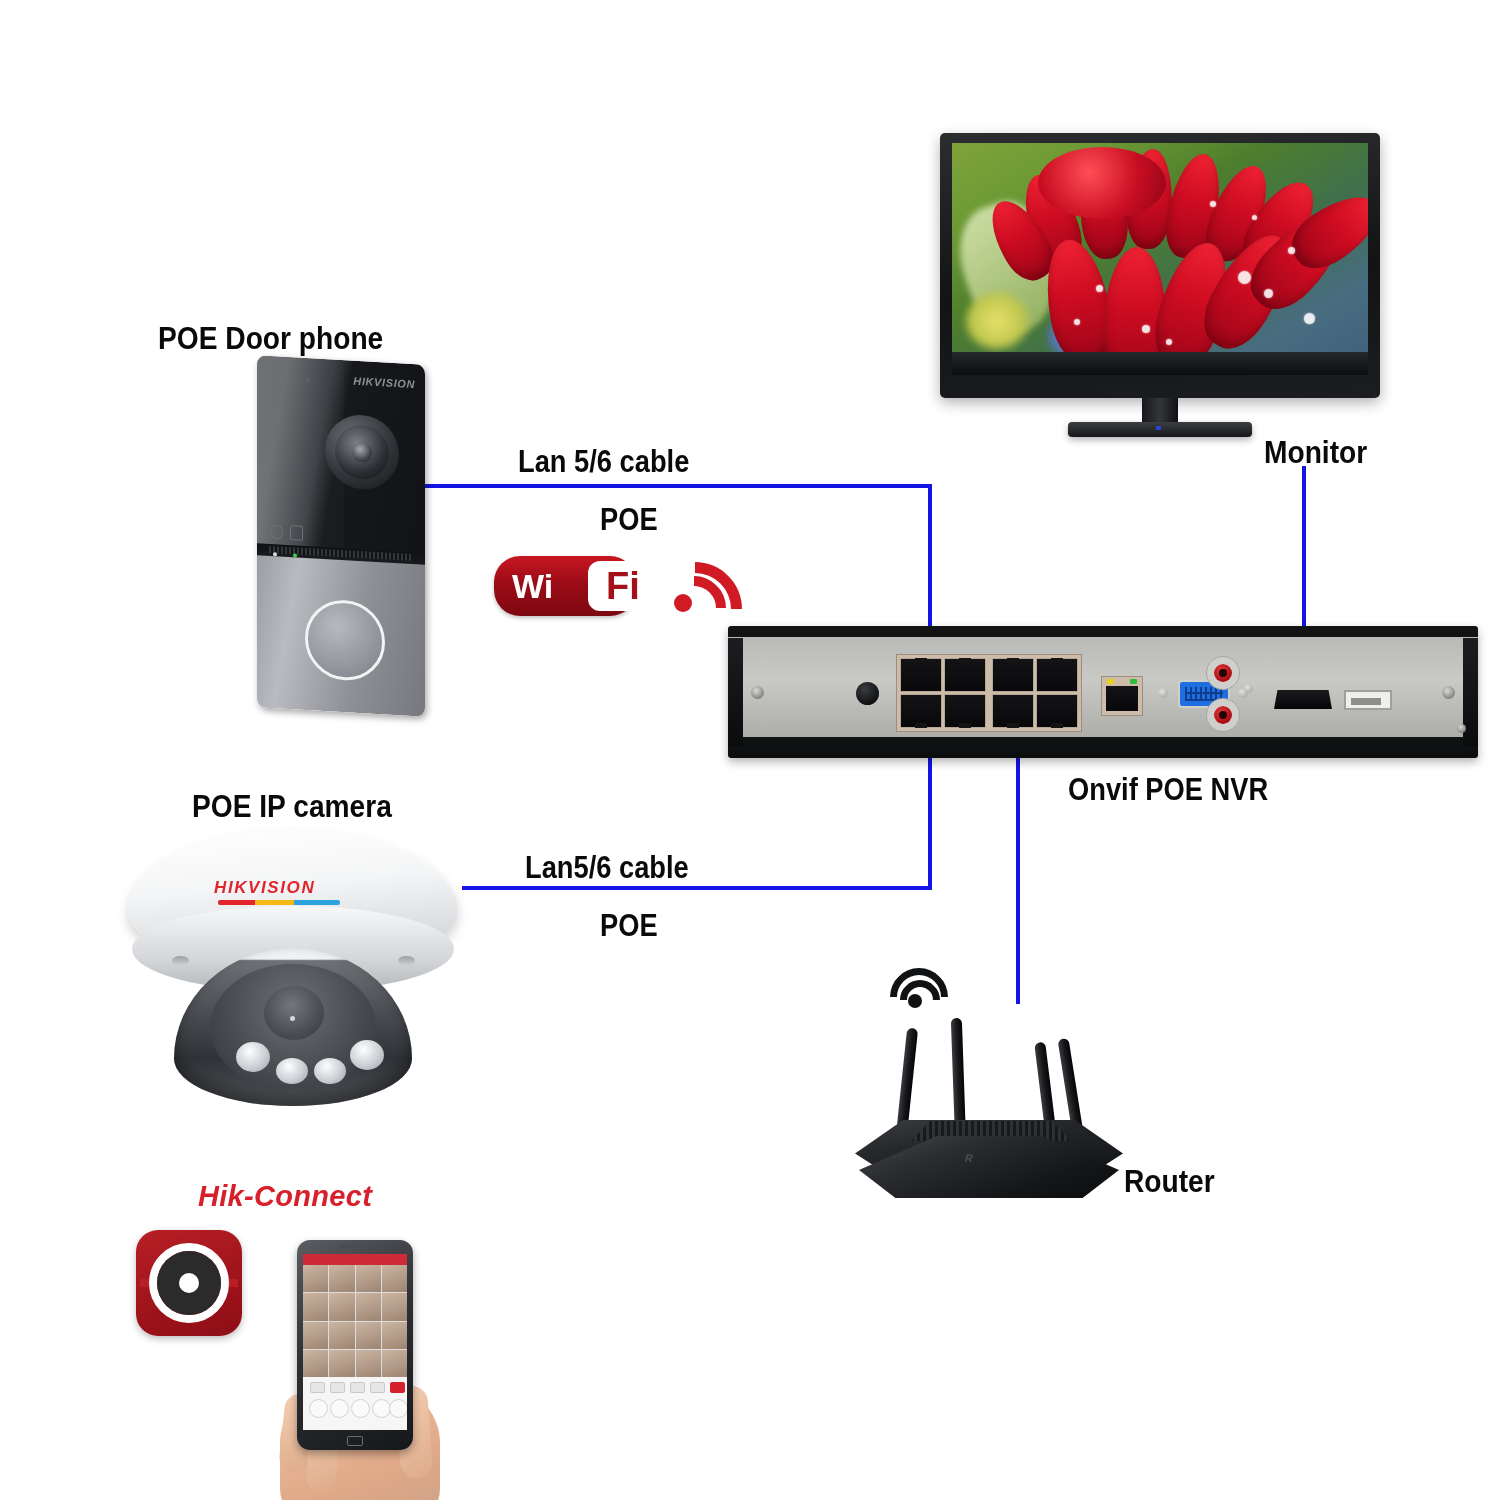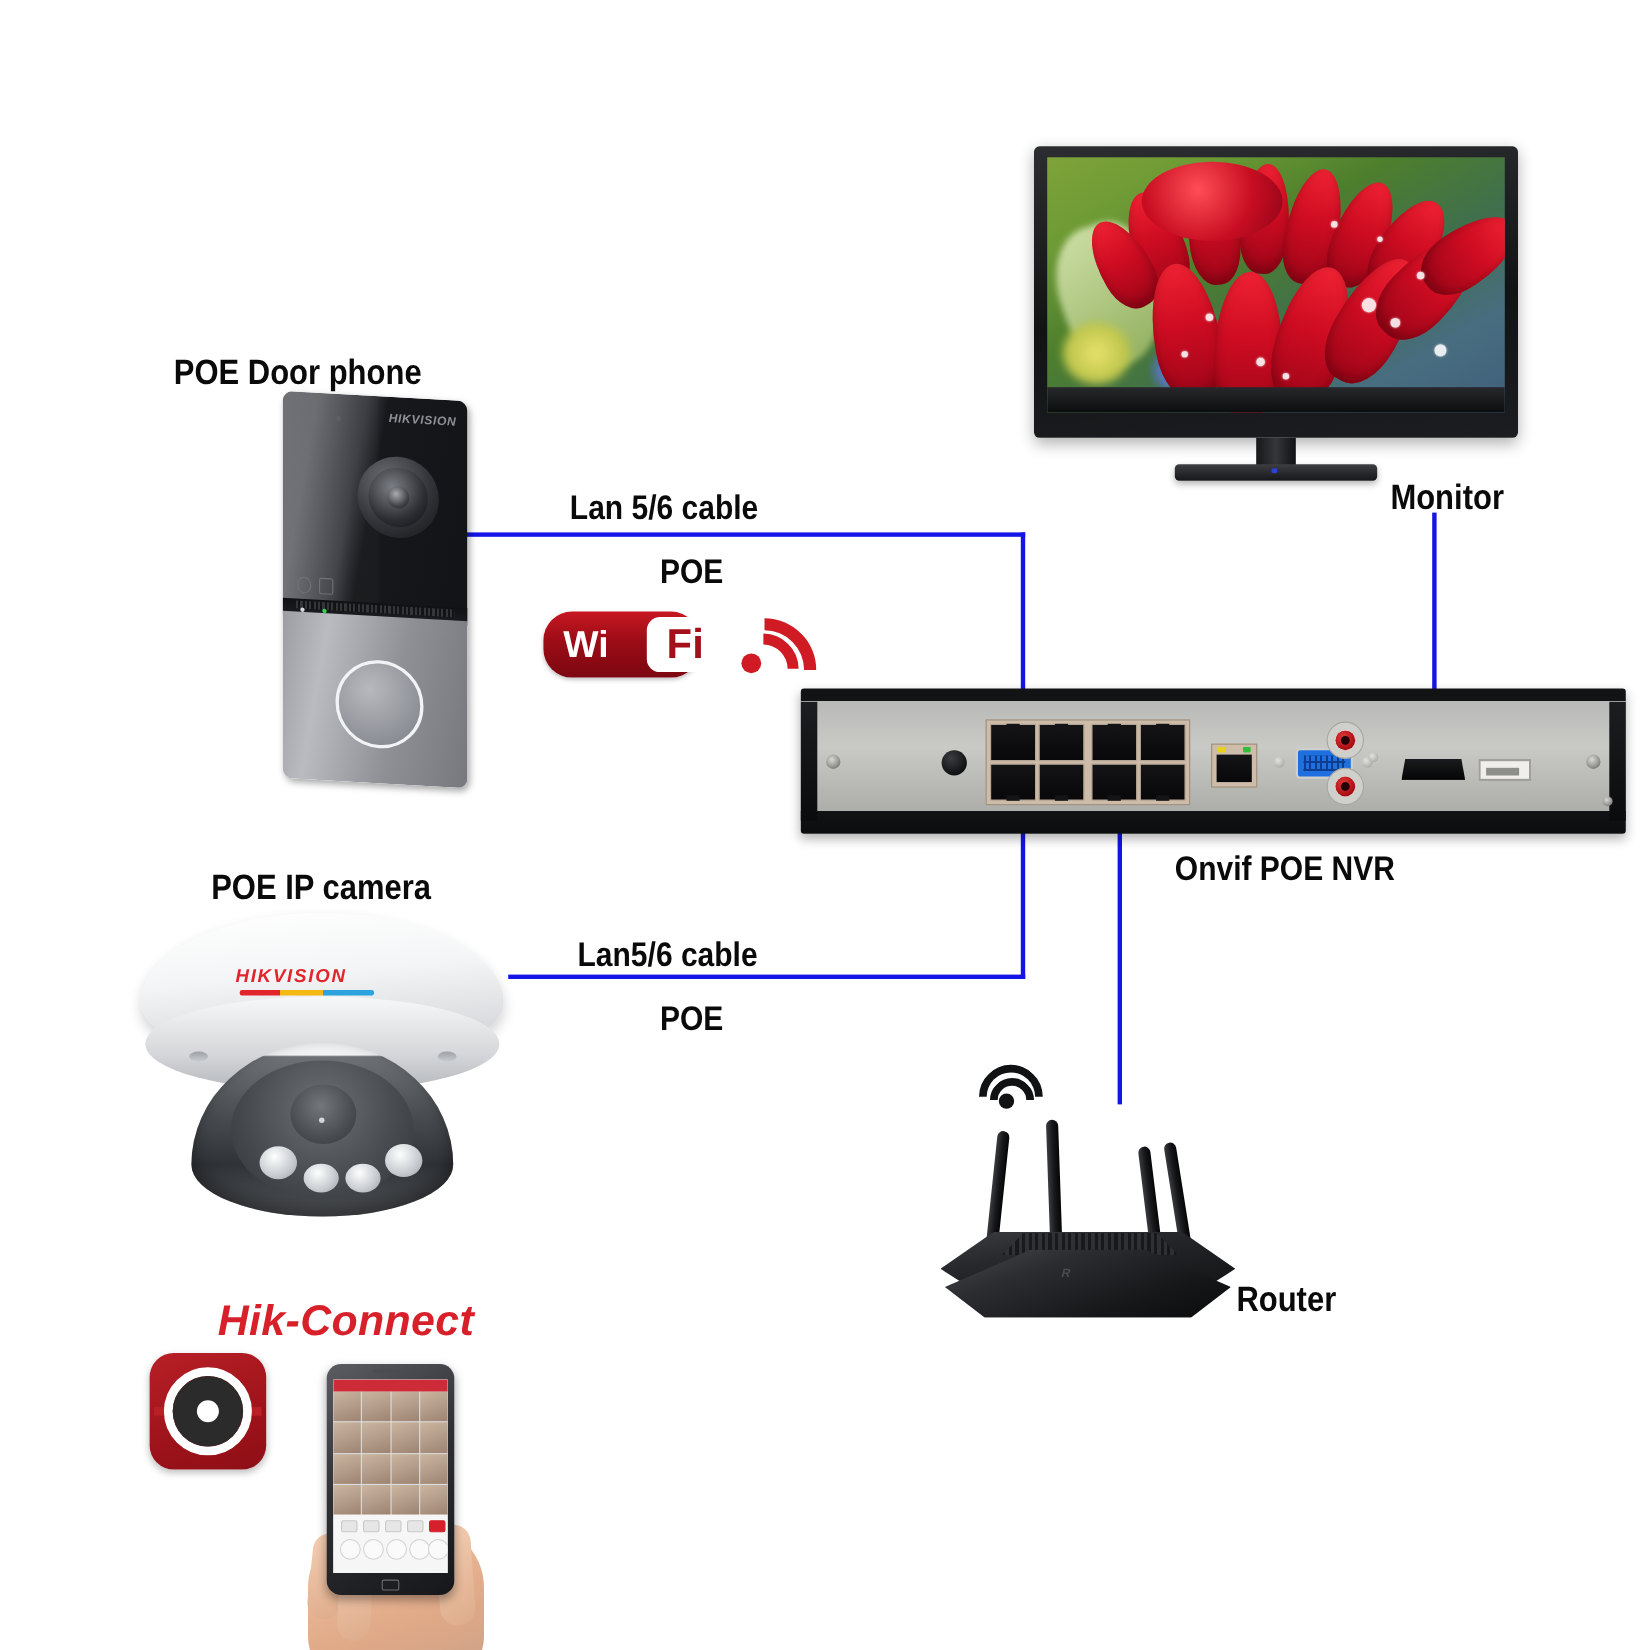--- a/index.html
+++ b/index.html
@@ -202,21 +202,21 @@
     border-radius:12px 22px 22px 12px;margin-left:28px;}
   .wb-fi{position:absolute;left:18px;top:5px;font-size:38px;font-weight:bold;color:#a3101a;
     line-height:40px;}
   .wb-arcs{position:absolute;left:648px;top:556px;width:72px;height:58px;}
   .wb-arcs span{position:absolute;border-style:solid;border-color:#d01b24 transparent transparent transparent;
     border-radius:50%;}
   .wb-arcs i{position:absolute;left:26px;top:38px;width:18px;height:18px;border-radius:50%;background:#d01b24;}
 
   
   .hikconn{position:absolute;left:130px;top:1180px;width:320px;height:300px;}
-  .hc-title{position:absolute;left:68px;top:0;font-size:39px;font-weight:bold;font-style:italic;
+  .hc-title{position:absolute;left:68px;top:0;font-size:29px;font-weight:bold;font-style:italic;
     color:#d8202a;letter-spacing:.3px;white-space:nowrap;}
   .hc-icon{position:absolute;left:6px;top:50px;width:106px;height:106px;border-radius:22px;
     background:linear-gradient(160deg,#b81f26,#9a1119 70%,#8d0f16);box-shadow:0 3px 7px rgba(0,0,0,.25);}
   .hc-ring{position:absolute;left:13px;top:13px;width:80px;height:80px;border-radius:50%;
     border:8px solid #ffffff;box-sizing:border-box;}
   .hc-disc{position:absolute;left:21px;top:21px;width:64px;height:64px;border-radius:50%;
     background:#2b2b2b;}
   .hc-dot{position:absolute;left:43px;top:43px;width:20px;height:20px;border-radius:50%;background:#fff;}
   .hc-tick{position:absolute;background:#b81f26;}
   .hc-tick.l{left:4px;top:49px;width:14px;height:8px;}

